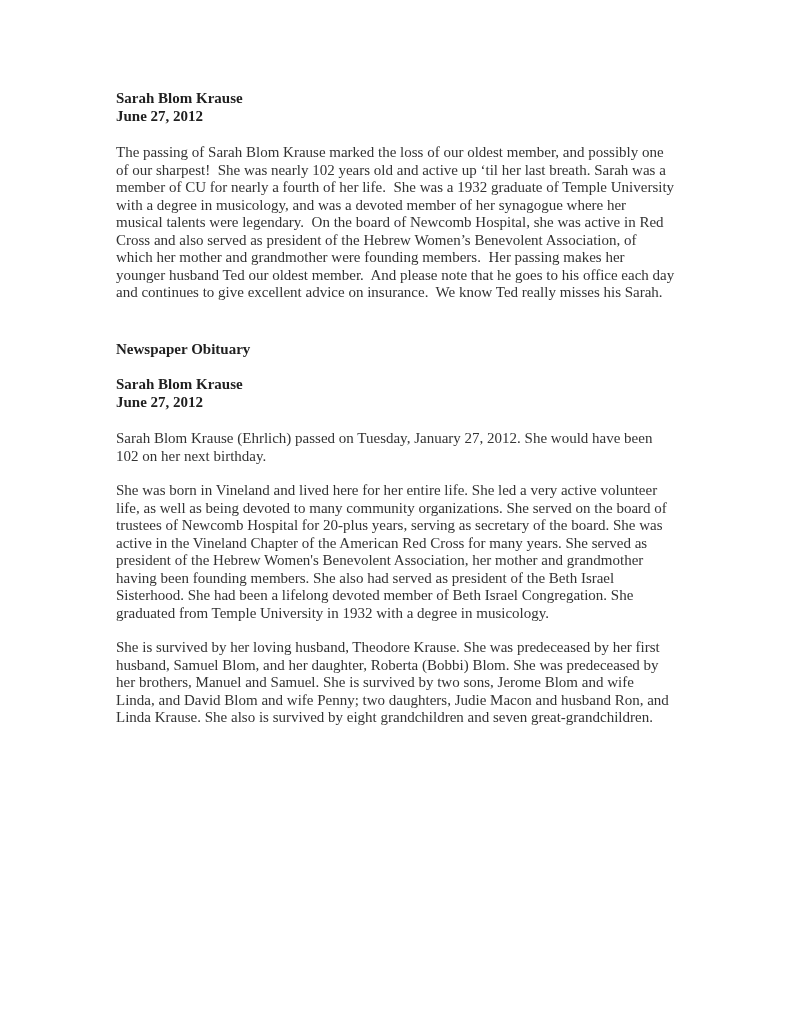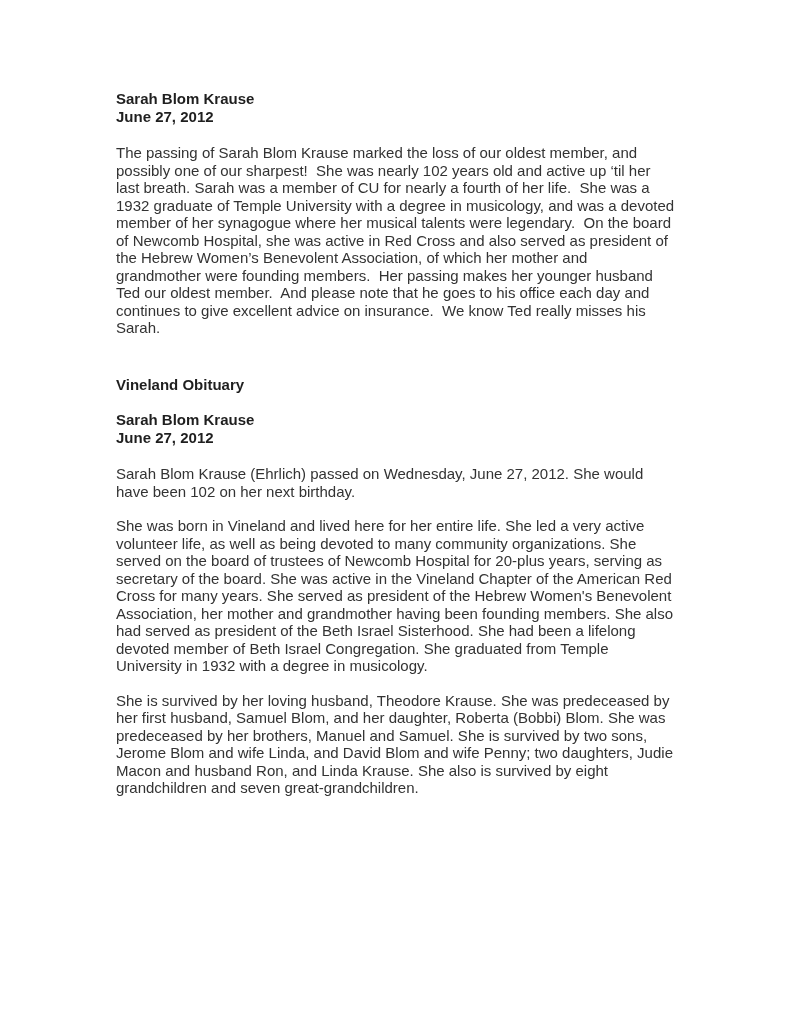--- a/index.html
+++ b/index.html
@@ -6,21 +6,21 @@
     margin: 0;
     padding: 0;
     background: #ffffff;
   }
   .page {
     position: relative;
     width: 779px;
     height: 1024px;
     background: #ffffff;
     overflow: hidden;
-    font-family: Liberation Sans, sans-serif;
+    font-family: Liberation Serif, serif;
     color: #333333;
   }
   .content {
     position: absolute;
     top: 90px;
     left: 116px;
     width: 572px;
     font-size: 15px;
     line-height: 17.5px;
   }
@@ -54,25 +54,25 @@
 <div class="page">
   <div class="content">
 
     <div class="header-block">
       <div class="doc-heading">Sarah Blom Krause</div>
       <div class="doc-heading">June 27, 2012</div>
     </div>
 
     <p class="body-para memo-body">The passing of Sarah Blom Krause marked the loss of our oldest member, and possibly one of our sharpest!  She was nearly 102 years old and active up ‘til her last breath. Sarah was a member of CU for nearly a fourth of her life.  She was a 1932 graduate of Temple University with a degree in musicology, and was a devoted member of her synagogue where her musical talents were legendary.  On the board of Newcomb Hospital, she was active in Red Cross and also served as president of the Hebrew Women’s Benevolent Association, of which her mother and grandmother were founding members.  Her passing makes her younger husband Ted our oldest member.  And please note that he goes to his office each day and continues to give excellent advice on insurance.  We know Ted really misses his Sarah.</p>
 
-    <div class="doc-heading section-heading">Vineland Obituary</div>
+    <div class="doc-heading section-heading">Newspaper Obituary</div>
 
     <div class="header-block">
       <div class="doc-heading">Sarah Blom Krause</div>
       <div class="doc-heading">June 27, 2012</div>
     </div>
 
-    <p class="body-para">Sarah Blom Krause (Ehrlich) passed on Wednesday, June 27, 2012. She would have been 102 on her next birthday.</p>
+    <p class="body-para">Sarah Blom Krause (Ehrlich) passed on Tuesday, January 27, 2012. She would have been 102 on her next birthday.</p>
     <p class="body-para">She was born in Vineland and lived here for her entire life. She led a very active volunteer life, as well as being devoted to many community organizations. She served on the board of trustees of Newcomb Hospital for 20-plus years, serving as secretary of the board. She was active in the Vineland Chapter of the American Red Cross for many years. She served as president of the Hebrew Women's Benevolent Association, her mother and grandmother having been founding members. She also had served as president of the Beth Israel Sisterhood. She had been a lifelong devoted member of Beth Israel Congregation. She graduated from Temple University in 1932 with a degree in musicology.</p>
     <p class="body-para para-last">She is survived by her loving husband, Theodore Krause. She was predeceased by her first husband, Samuel Blom, and her daughter, Roberta (Bobbi) Blom. She was predeceased by her brothers, Manuel and Samuel. She is survived by two sons, Jerome Blom and wife Linda, and David Blom and wife Penny; two daughters, Judie Macon and husband Ron, and Linda Krause. She also is survived by eight grandchildren and seven great-grandchildren.</p>
 
   </div>
 </div>
 
 </body></html>

